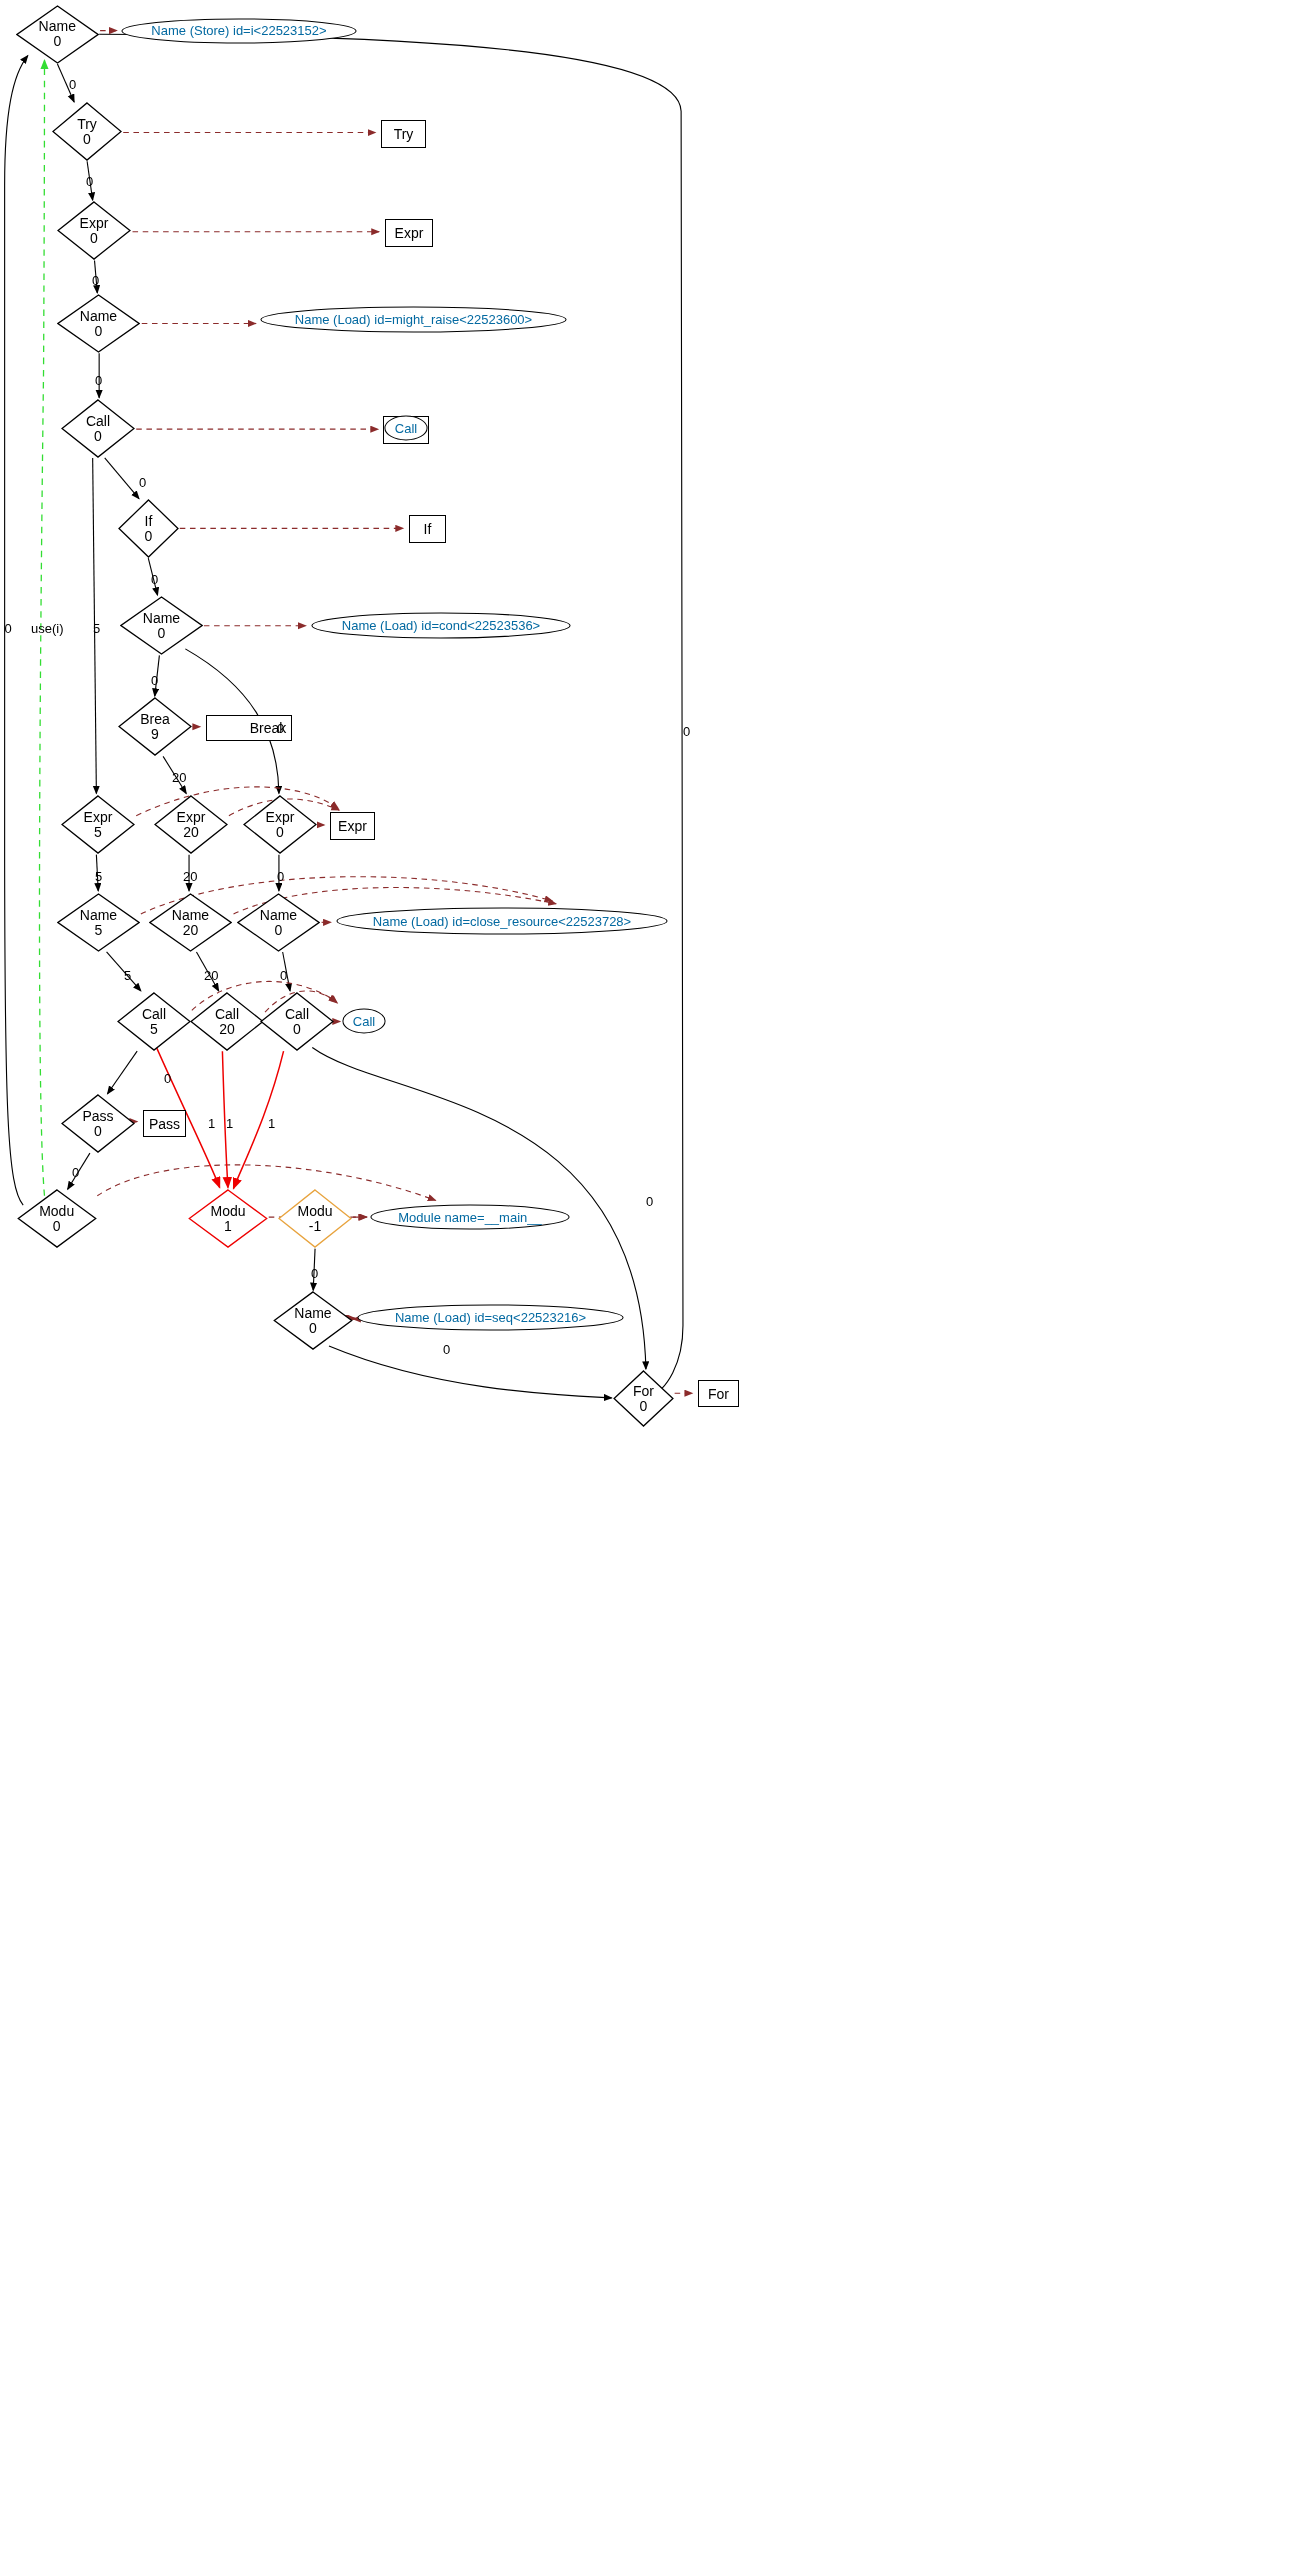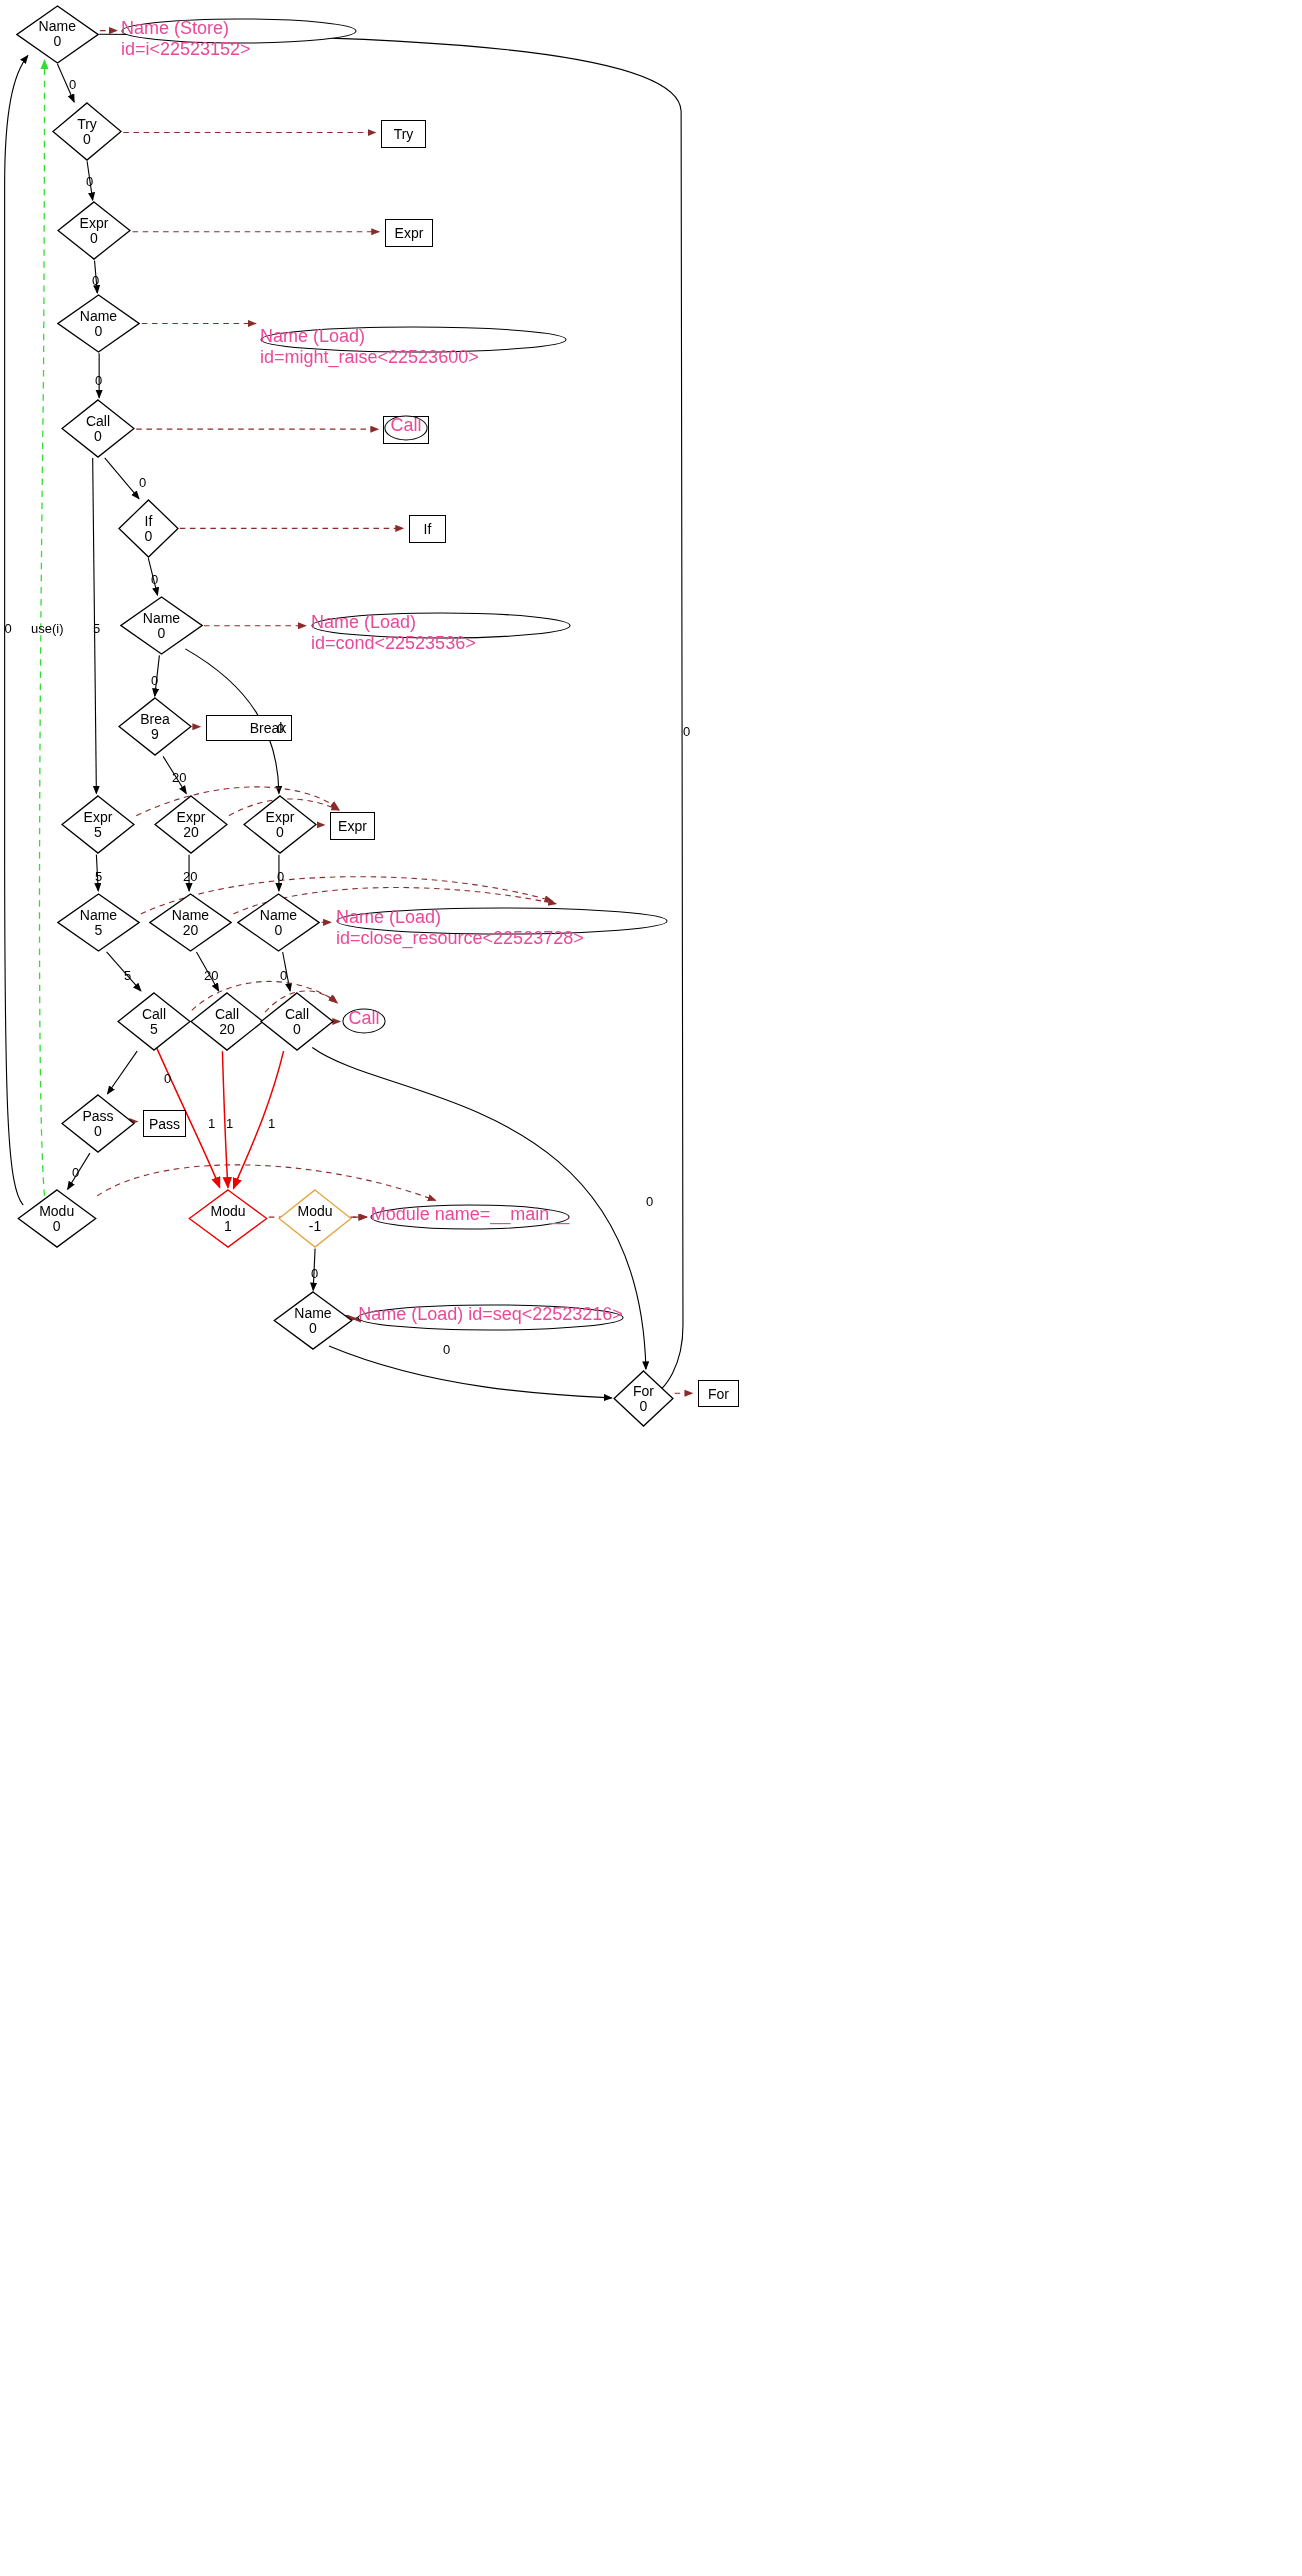--- a/index.html
+++ b/index.html
@@ -5,21 +5,21 @@
   html,body{margin:0;padding:0;background:#ffffff;}
   body{width:1302px;height:2576px;font-family:"Liberation Sans",sans-serif;}
   #canvas{position:relative;width:1302px;height:2576px;overflow:hidden;}
   svg#edges{position:absolute;left:0;top:0;width:1302px;height:2576px;}
   .node{position:absolute;display:flex;align-items:center;justify-content:center;text-align:center;}
   .diamond{}
   .diamond .dlabel{position:relative;z-index:2;line-height:1.05;font-size:14px;color:#000;white-space:pre-line;}
   .diamond svg{position:absolute;left:0;top:0;}
   .rectnode{border:0.9px solid #000;background:#fff;font-size:14px;color:#000;
      display:flex;align-items:center;justify-content:center;}
-  .ellipsenode{position:absolute;display:flex;justify-content:center;font-size:18px;color:#ec4899;}
+  .ellipsenode{position:absolute;display:flex;align-items:center;justify-content:center;font-size:13px;color:#0369a1;}
   .ellipsenode .elabel{position:relative;z-index:2;}
   .ellipsenode svg{position:absolute;left:0;top:0;}
   .edgelabel{position:absolute;font-size:13px;color:#000;}
 </style>
 </head>
 <body>
 
 <div id="canvas">
 
   <svg id="edges" viewBox="0 0 1405 2779" preserveAspectRatio="none">
@@ -311,21 +311,21 @@
       </div>
     </div>
 
   <div id="ellipses">
       <div class="ellipsenode" style="left: 121px; top: 17.6px; width: 236px; height: 26px;">
         <svg width="236" height="26" viewBox="0 0 255 28">
           <ellipse cx="127.5" cy="14" rx="126.5" ry="13" fill="#fff" stroke="#000" stroke-width="1.1"></ellipse>
         </svg>
         <span class="elabel">Name (Store) id=i&lt;22523152&gt;</span>
       </div>
-      <div class="ellipsenode" style="left: 260px; top: 326px; width: 307px; height: 27px;">
+      <div class="ellipsenode" style="left: 260px; top: 306px; width: 307px; height: 27px;">
         <svg width="307" height="27" viewBox="0 0 331 29">
           <ellipse cx="165.5" cy="14.5" rx="164.5" ry="13.5" fill="#fff" stroke="#000" stroke-width="1.1"></ellipse>
         </svg>
         <span class="elabel">Name (Load) id=might_raise&lt;22523600&gt;</span>
       </div>
       <div class="ellipsenode" style="left: 384px; top: 415px; width: 44px; height: 26px;">
         <svg width="44" height="26" viewBox="0 0 48 28">
           <ellipse cx="24" cy="14" rx="23" ry="13" fill="#fff" stroke="#000" stroke-width="1.1"></ellipse>
         </svg>
         <span class="elabel">Call</span>

